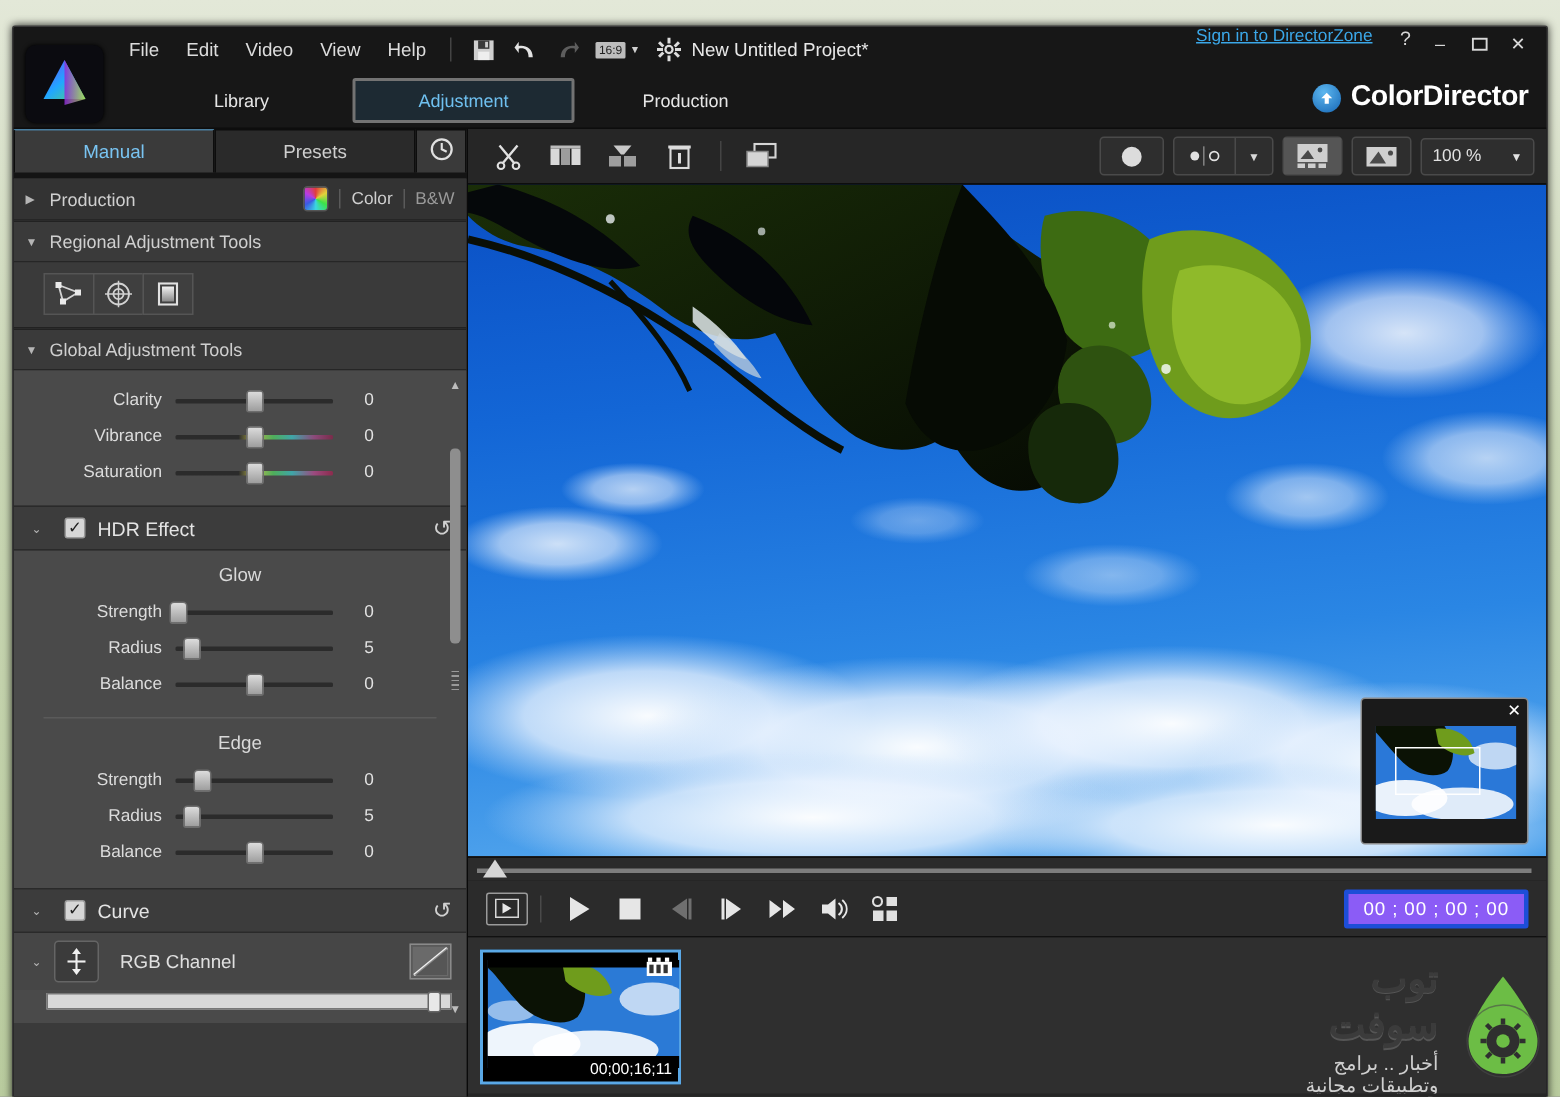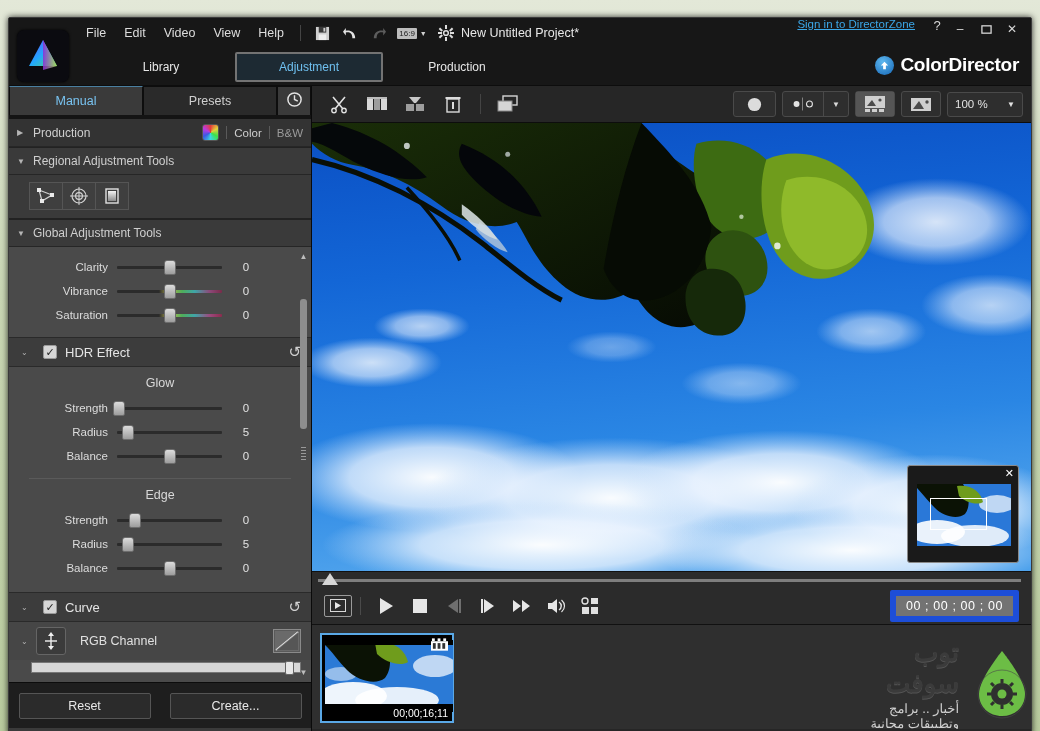--- a/index.html
+++ b/index.html
@@ -199,21 +199,21 @@
   .scrubhandle {
     position:absolute; left:10px; top:1px; width:0;height:0;
     border-left:8px solid transparent;border-right:8px solid transparent;border-bottom:12px solid #d6d6d6;
     cursor:pointer;
   }
   .playbar { height:38px; background:#2b2b2b; display:flex; align-items:center; padding:0 12px;
              border-bottom:1px solid #111; }
   .pb { width:34px;height:26px;display:flex;align-items:center;justify-content:center;cursor:pointer; }
   .pb-sep { width:1px;height:18px;background:#4a4a4a;margin:0 8px; }
   .tc {
-    margin-left:auto; background:#737373; border:6px solid #1d4ed8; border-radius:2px;
+    margin-left:auto; background:#8b5cf6; border:3px solid #1d4ed8; border-radius:2px;
     color:#fff; font-size:12.5px; padding:3px 10px; letter-spacing:.6px;
     font-family:"Liberation Sans", sans-serif; cursor:pointer;
   }
   .tray { flex:0 0 112px; background:#2f2f2f; position:relative; display:flex; align-items:flex-start; padding:8px; }
   .clip {
     width:134px; height:90px; border:2px solid #5aa8e6; background:#000; position:relative; cursor:pointer;
   }
   .clip-img { position:absolute; left:3px; top:5px; width:128px; height:72px; overflow:hidden; }
   .clip-badge { position:absolute; right:4px; top:3px; width:17px;height:14px; }
   .clip-dur { position:absolute; right:4px; bottom:2px; color:#fff; font-size:10.5px; text-shadow:0 0 3px #000; }
@@ -506,24 +506,20 @@
           </div>
 
           <div class="vscroll">
             <div class="vs-arrow">▲</div>
             <div class="vs-bar"></div>
             <div class="vs-dots"></div>
             <div class="vs-arrow" style="position:absolute;bottom:0;">▼</div>
           </div>
         </div>
 
-        <div class="footer-btns">
-          <div class="fbtn">Reset</div>
-          <div class="fbtn">Create...</div>
-        </div>
       </div>
     </div>
 
     <div class="main">
 
       <div class="maintool">
         <div class="mt-btn">
           <svg width="20" height="20" viewBox="0 0 20 20">
                 <path d="M4 3 L14 15 M16 3 L6 15" stroke="#e0e0e0" stroke-width="1.6" fill="none"></path>
                 <circle cx="5" cy="16.5" r="2.2" fill="none" stroke="#e0e0e0" stroke-width="1.4"></circle>

